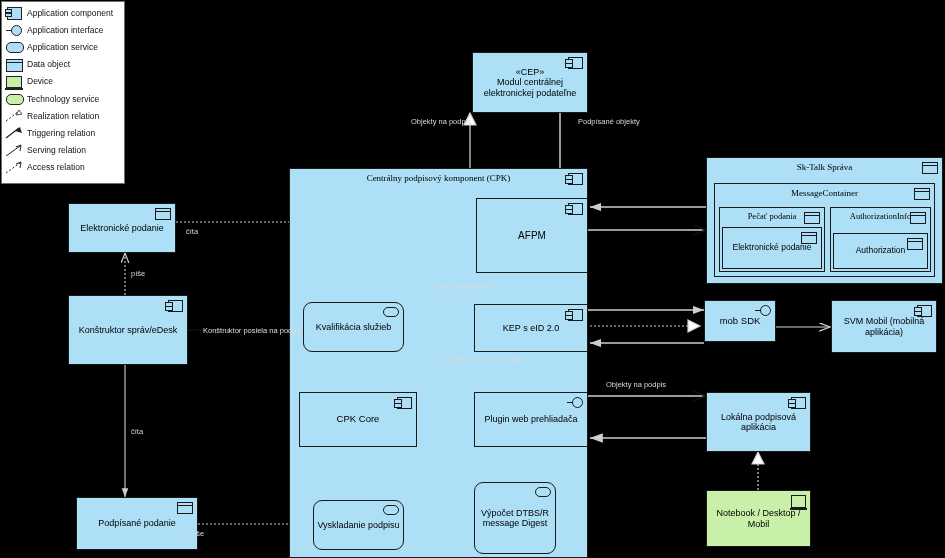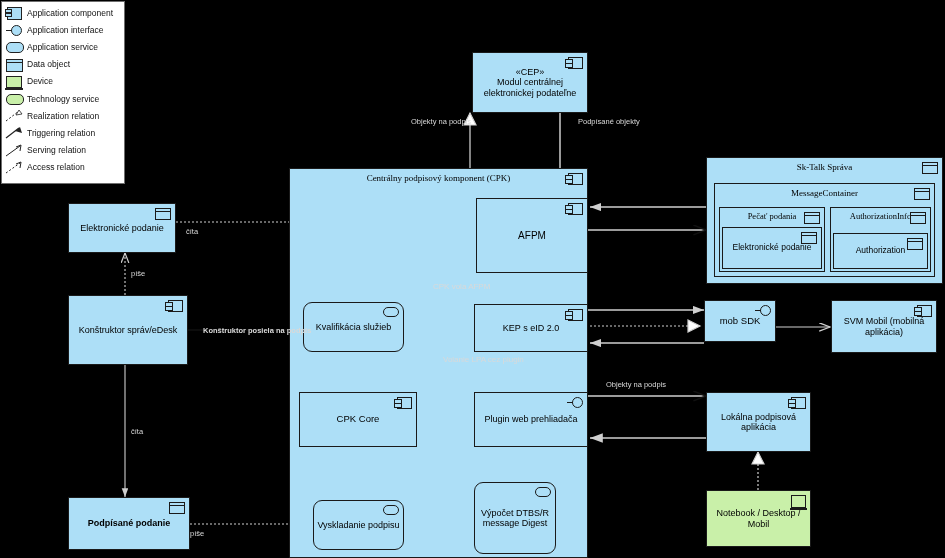--- a/index.html
+++ b/index.html
@@ -244,24 +244,24 @@
     <span class="g g-data"></span>
     <span class="lbl">Elektronické podanie</span>
   </div>
   <div class="edge-lbl" style="left:186px;top:228px;font-size:7.5px;">číta</div>
   <div class="edge-lbl" style="left:131px;top:270px;font-size:7.5px;">píše</div>
 
   <div class="node" style="left:68px;top:295px;width:120px;height:70px;font-size:9px;">
     <span class="g g-comp"></span>
     <span class="lbl">Konštruktor správ/eDesk</span>
   </div>
-  <div class="edge-lbl" style="left:203px;top:327px;font-size:7.5px;width:94px;font-weight:bold;">Konštruktor posiela na podpis</div>
+  <div class="edge-lbl" style="left:203px;top:327px;font-size:7.5px;width:94px;">Konštruktor posiela na podpis</div>
 
   <div class="edge-lbl" style="left:131px;top:428px;font-size:7.5px;">číta</div>
-  <div class="node" style="left:68px;top:497px;width:122px;height:53px;font-size:9px;font-weight:bold;">
+  <div class="node" style="left:76px;top:497px;width:122px;height:53px;font-size:9px;">
     <span class="g g-data"></span>
     <span class="lbl">Podpísané podanie</span>
   </div>
   <div class="edge-lbl" style="left:190px;top:530px;font-size:7.5px;">píše</div>
 
   <div class="node container" style="left:706px;top:157px;width:237px;height:127px;font-size:9px;">
     <span class="g g-data"></span>
     <span class="lbl">Sk-Talk Správa</span>
   </div>
   <div class="node container" style="left:714px;top:183px;width:221px;height:94px;font-size:9px;">

